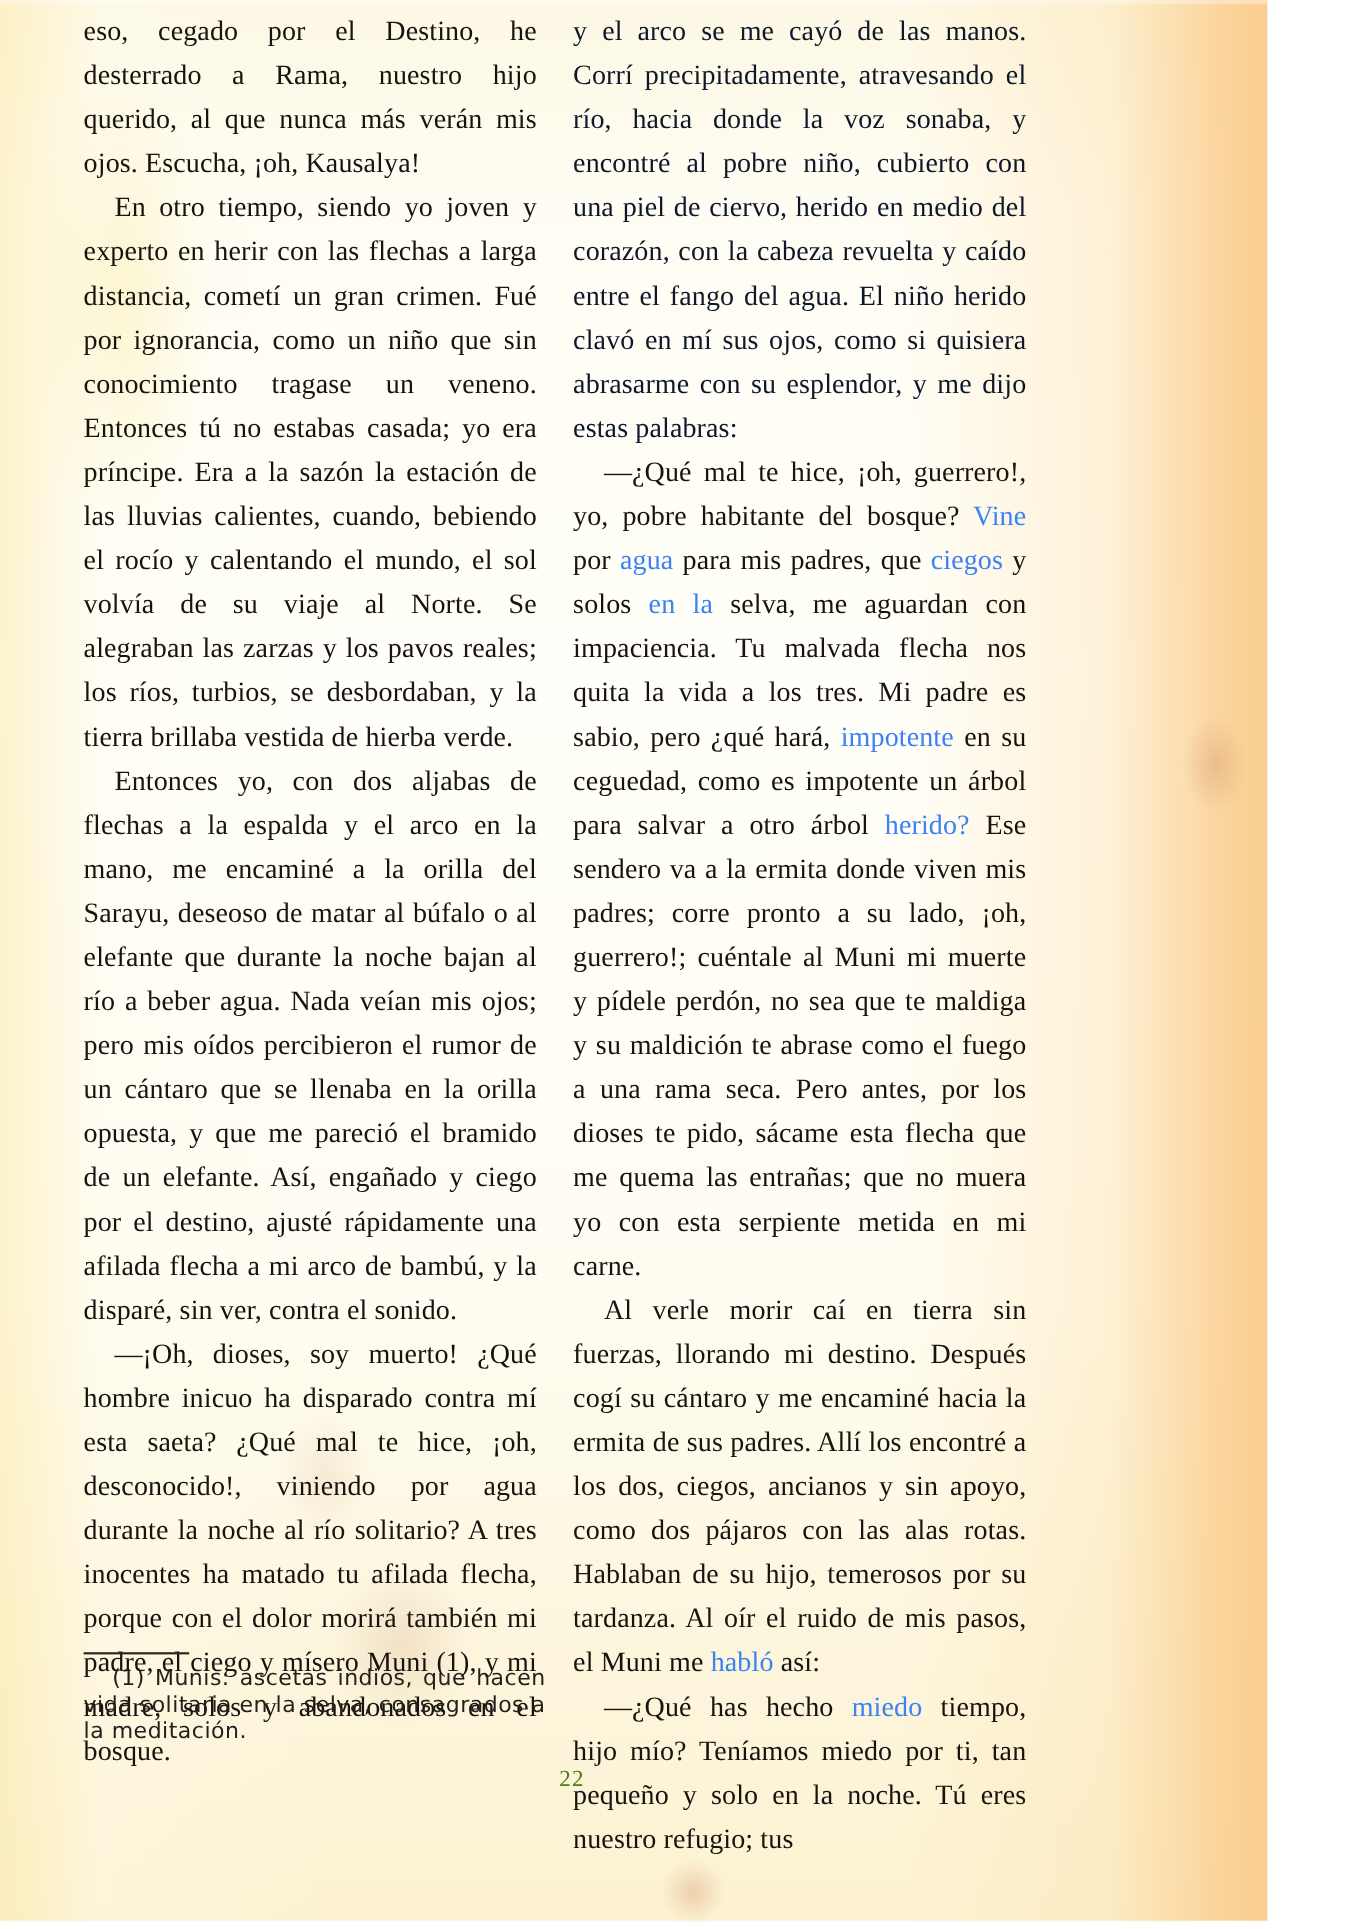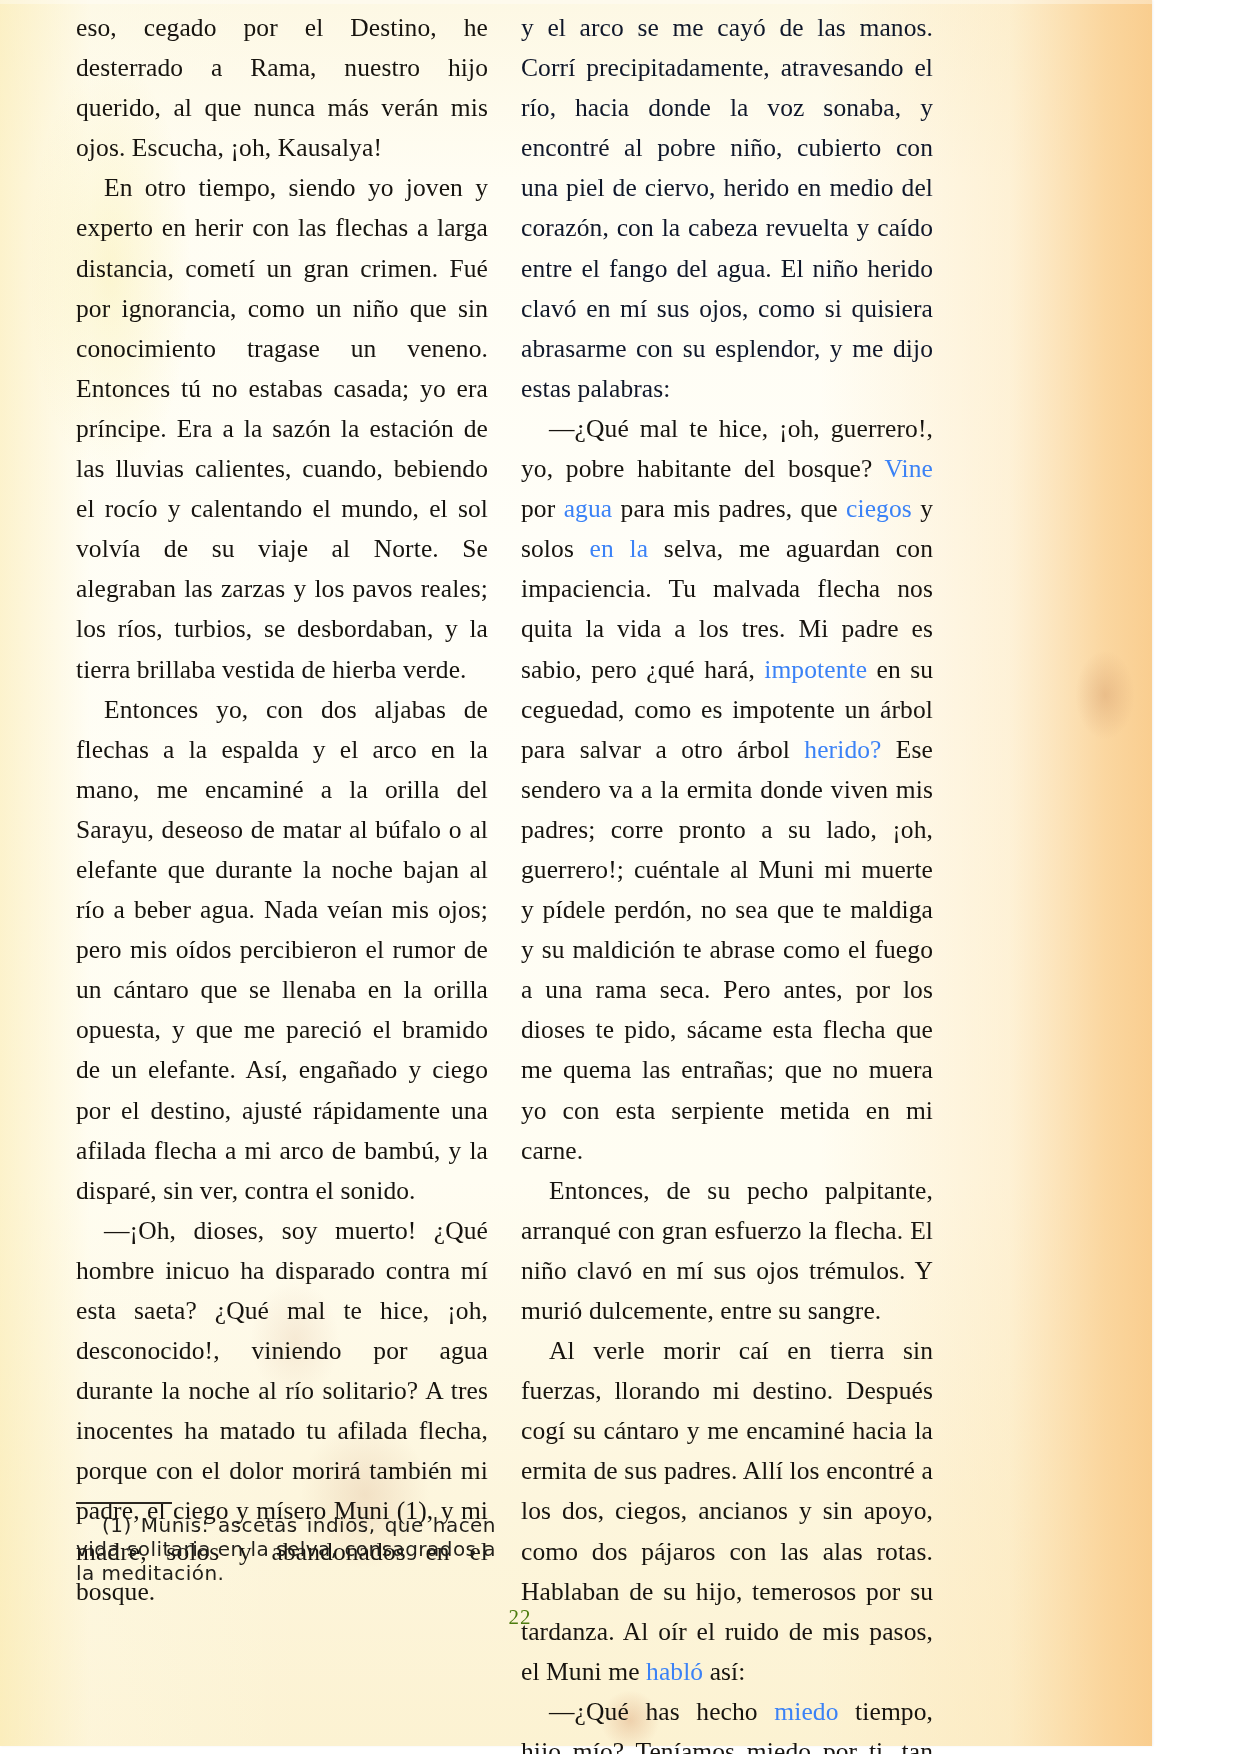--- a/index.html
+++ b/index.html
@@ -154,21 +154,20 @@
     <div class="col col-left">
       <p class="noindent">eso, cegado por el Destino, he desterrado a Rama, nuestro hijo querido, al que nunca más verán mis ojos. Escucha, ¡oh, Kausalya!</p>
       <p>En otro tiempo, siendo yo joven y experto en herir con las flechas a larga distancia, cometí un gran crimen. Fué por ignorancia, como un niño que sin conocimiento tragase un veneno. Entonces tú no estabas casada; yo era príncipe. Era a la sazón la estación de las lluvias calientes, cuando, bebiendo el rocío y calentando el mundo, el sol volvía de su viaje al Norte. Se alegraban las zarzas y los pavos reales; los ríos, turbios, se desbordaban, y la tierra brillaba vestida de hierba verde.</p>
       <p>Entonces yo, con dos aljabas de flechas a la espalda y el arco en la mano, me encaminé a la orilla del Sarayu, deseoso de matar al búfalo o al elefante que durante la noche bajan al río a beber agua. Nada veían mis ojos; pero mis oídos percibieron el rumor de un cántaro que se llenaba en la orilla opuesta, y que me pareció el bramido de un elefante. Así, engañado y ciego por el destino, ajusté rápidamente una afilada flecha a mi arco de bambú, y la disparé, sin ver, contra el sonido.</p>
       <p>—¡Oh, dioses, soy muerto! ¿Qué hombre inicuo ha disparado contra mí esta saeta? ¿Qué mal te hice, ¡oh, desconocido!, viniendo por agua durante la noche al río solitario? A tres inocentes ha matado tu afilada flecha, porque con el dolor morirá también mi padre, el ciego y mísero Muni (1), y mi madre, solos y abandonados en el bosque.</p>
     </div>
 
     <div class="col col-right">
       <p class="noindent weakline">y el arco se me cayó de las manos. Corrí precipitadamente, atravesando el río, hacia donde la voz sonaba, y encontré al pobre niño, cubierto con una piel de ciervo, herido en medio del corazón, con la cabeza revuelta y caído entre el fango del agua. El niño herido clavó en mí sus ojos, como si quisiera abrasarme con su esplendor, y me dijo estas palabras:</p>
       <p>—¿Qué mal te hice, ¡oh, guerrero!, yo, pobre habitante del bosque? <span class="faded">Vine</span> por <span class="faded">agua</span> para mis padres, que <span class="faded">ciegos</span> y solos <span class="faded">en</span> <span class="faded">la</span> selva, me aguardan con impaciencia. Tu malvada flecha nos quita la vida a los tres. Mi padre es sabio, pero ¿qué hará, <span class="faded">impotente</span> en su ceguedad, como es impotente un árbol para salvar a otro árbol <span class="faded">herido?</span> Ese sendero va a la ermita donde viven mis padres; corre pronto a su lado, ¡oh, guerrero!; cuéntale al Muni mi muerte y pídele perdón, no sea que te maldiga y su maldición te abrase como el fuego a una rama seca. Pero antes, por los dioses te pido, sácame esta flecha que me quema las entrañas; que no muera yo con esta serpiente metida en mi carne.</p>
-      <p>Entonces, de su pecho palpitante, arranqué con gran esfuerzo la flecha. El niño clavó en mí sus ojos trémulos. Y murió dulcemente, entre su sangre.</p>
       <p>Al verle morir caí en tierra sin fuerzas, llorando mi destino. Después cogí su cántaro y me encaminé hacia la ermita de sus padres. Allí los encontré a los dos, ciegos, ancianos y sin apoyo, como dos pájaros con las alas rotas. Hablaban de su hijo, temerosos por su tardanza. Al oír el ruido de mis pasos, el Muni me <span class="faded">habló</span> así:</p>
       <p>—¿Qué has hecho <span class="faded">miedo</span> tiempo, hijo mío? Teníamos miedo por ti, tan pequeño y solo en la noche. Tú eres nuestro refugio; tus</p>
     </div>
 
   </div>
 
   <div class="footnote-rule"></div>
   <div class="footnote">
     <span class="fn-marker">(1)</span>
     <span>Munis: ascetas indios, que hacen vida solitaria en la selva, consagrados a la meditación.</span>

